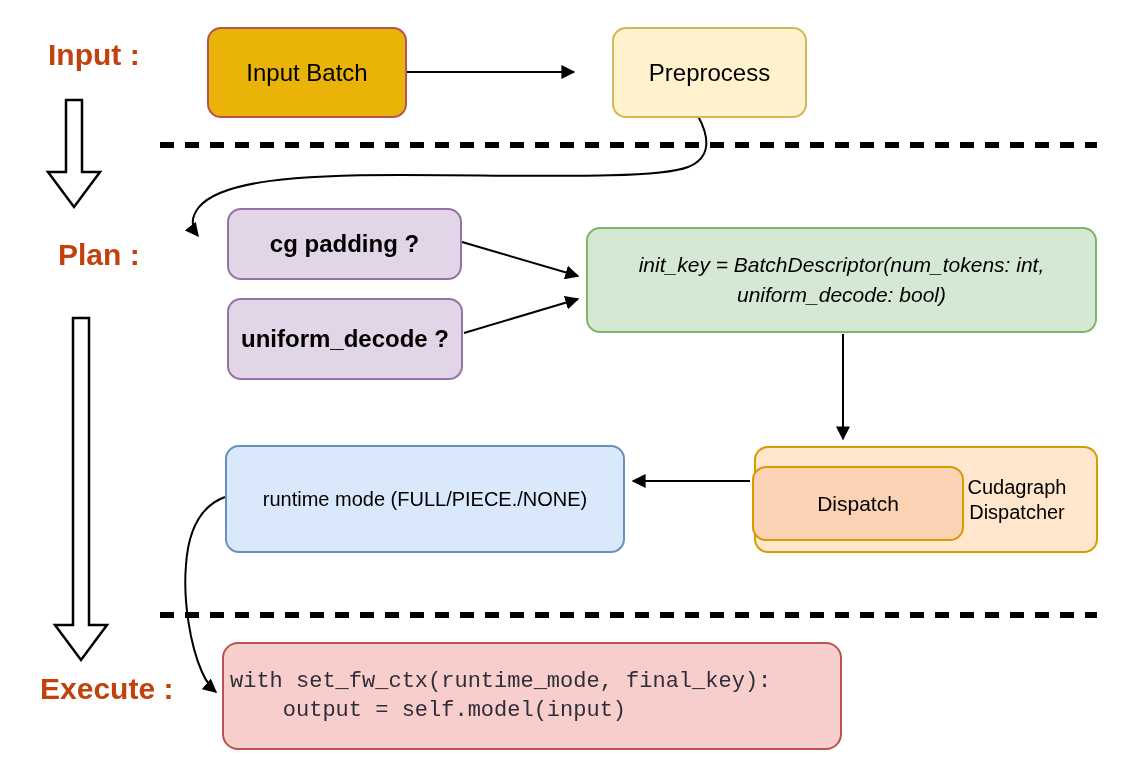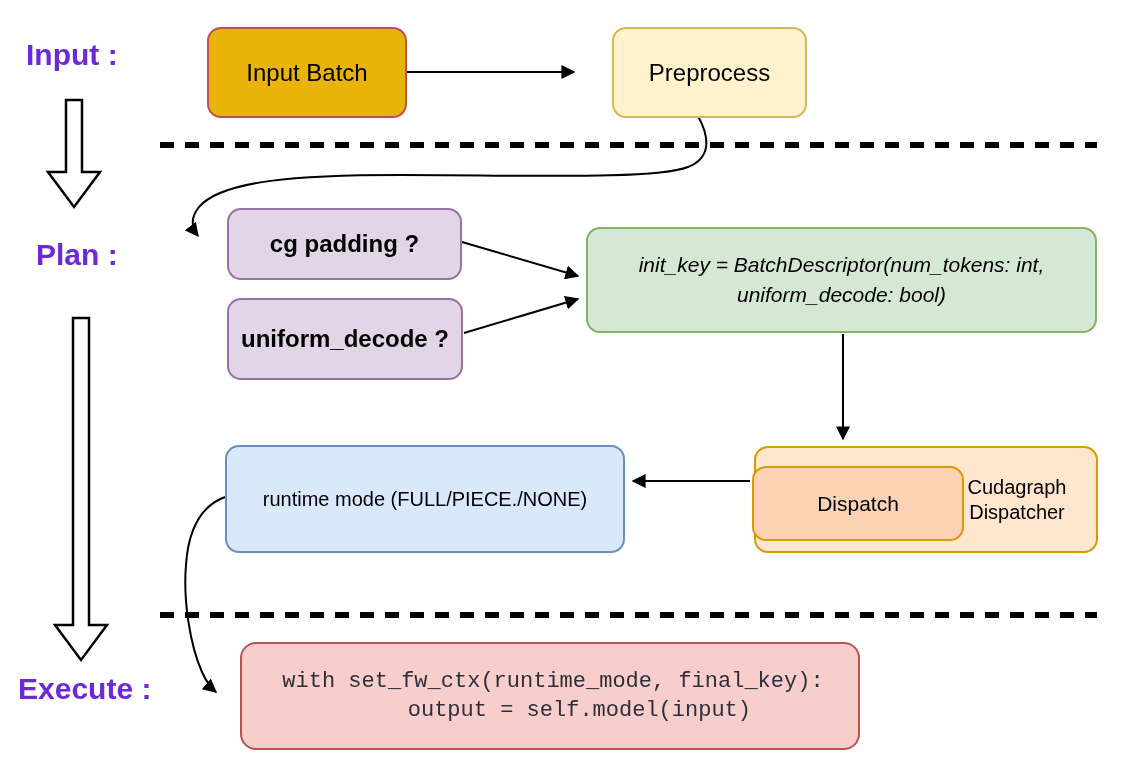--- a/index.html
+++ b/index.html
@@ -2,45 +2,44 @@
 <html><head>
 <meta charset="utf-8">
 <style>
   html,body{margin:0;padding:0;background:#ffffff;}
   .canvas{
     position:relative;width:1142px;height:770px;background:#ffffff;
     font-family:"Liberation Sans",sans-serif;color:#000;overflow:hidden;
   }
   svg.overlay{position:absolute;left:0;top:0;width:1142px;height:770px;z-index:1;}
   .stage-label{
-    position:absolute;z-index:2;font-weight:bold;font-size:30px;color:#6d28d9;white-space:nowrap;
+    position:absolute;z-index:2;font-weight:bold;font-size:30px;color:#c2410c;white-space:nowrap;margin-left:22px;
   }
   .node{
     position:absolute;z-index:2;box-sizing:border-box;border:2px solid #000;border-radius:14px;
     display:flex;flex-direction:column;align-items:center;justify-content:center;
     text-align:center;font-size:24px;line-height:1.3;
   }
   .node-red{background:#eab308;border-color:#b85450;}
   .node-yellow{background:#fff2cc;border-color:#d6b656;}
   .node-purple{background:#e1d5e7;border-color:#9673a6;font-weight:bold;}
   .node-green{background:#d5e8d4;border-color:#82b366;font-size:21px;line-height:1.45;font-style:italic;}
   .node-blue{background:#dae8fc;border-color:#6c8ebf;font-size:20px;line-height:1.5;}
   .node-orange-outer{background:#ffe6cc;border-color:#d79b00;}
   .node-orange-inner{background:#fbd3b4;border-color:#d79b00;font-size:21px;}
   .dispatcher-label{
     position:absolute;left:182px;top:0;right:0;bottom:0;
     display:flex;flex-direction:column;align-items:center;justify-content:center;
     font-size:20px;line-height:1.25;
   }
   .node-code{
     background:#f8cecc;border-color:#b85450;border-radius:16px;
-    align-items:center;justify-content:center;text-align:left;
+    align-items:flex-start;justify-content:center;text-align:left;
     font-family:"Liberation Mono",monospace;font-size:22px;line-height:29px;color:#2e2e3a;
     padding-left:6px;
-    margin-left:18px;
   }
   .code-line{white-space:pre;}
 </style>
 </head>
 <body>
 
 <div class="canvas">
 
   <svg class="overlay" viewBox="0 0 1142 770" xmlns="http://www.w3.org/2000/svg">
     <defs>

